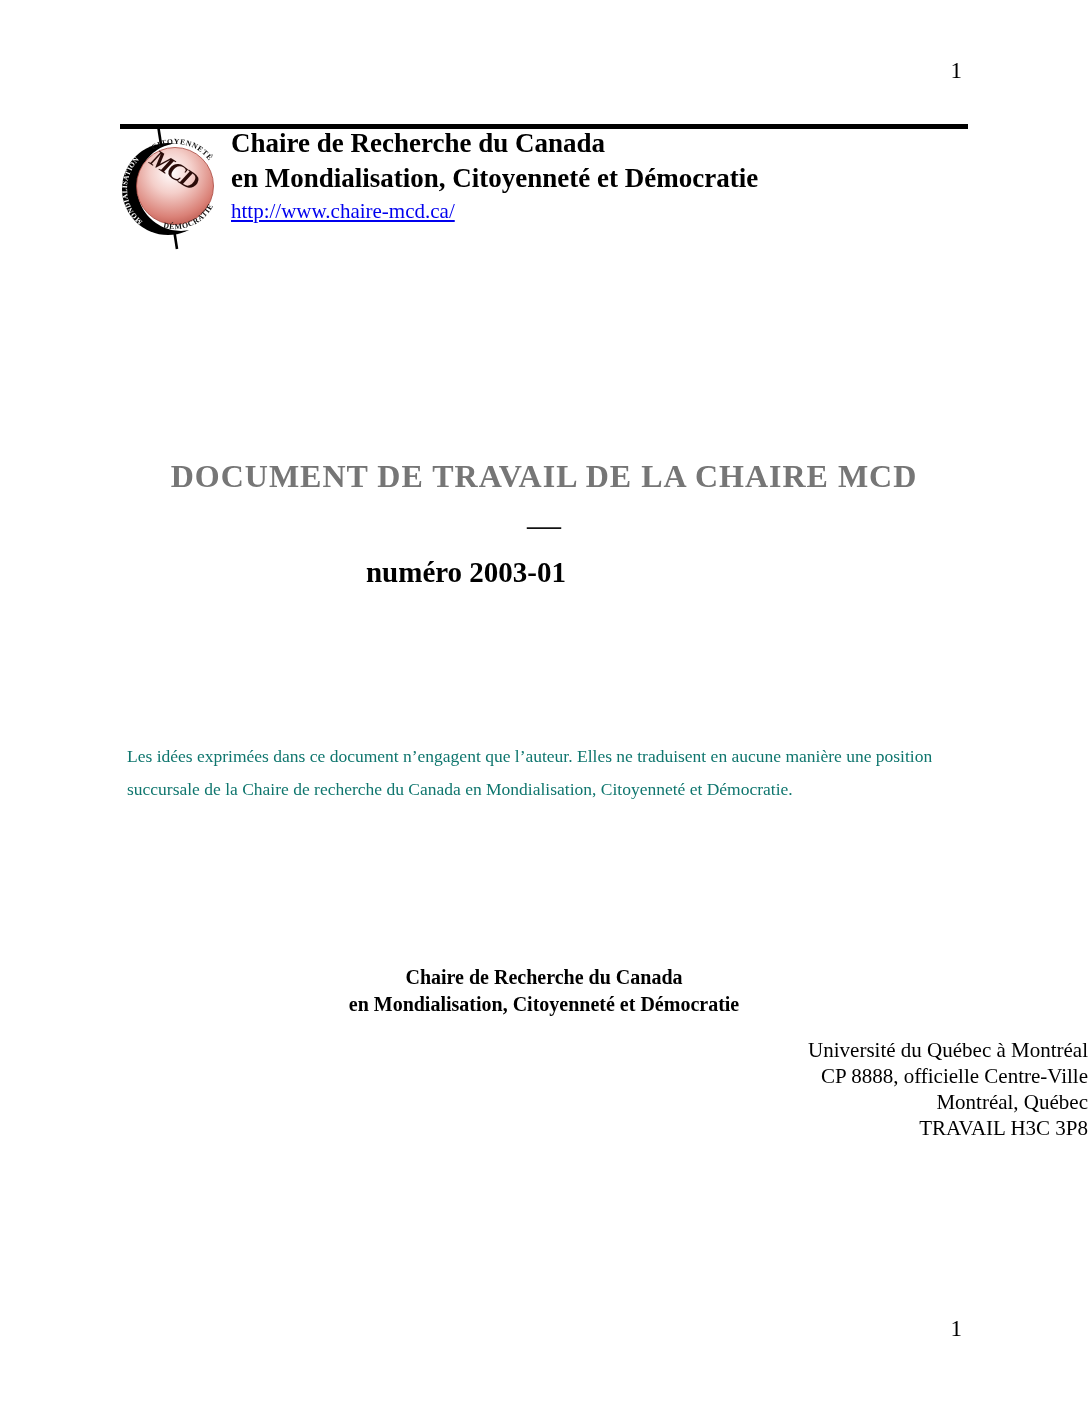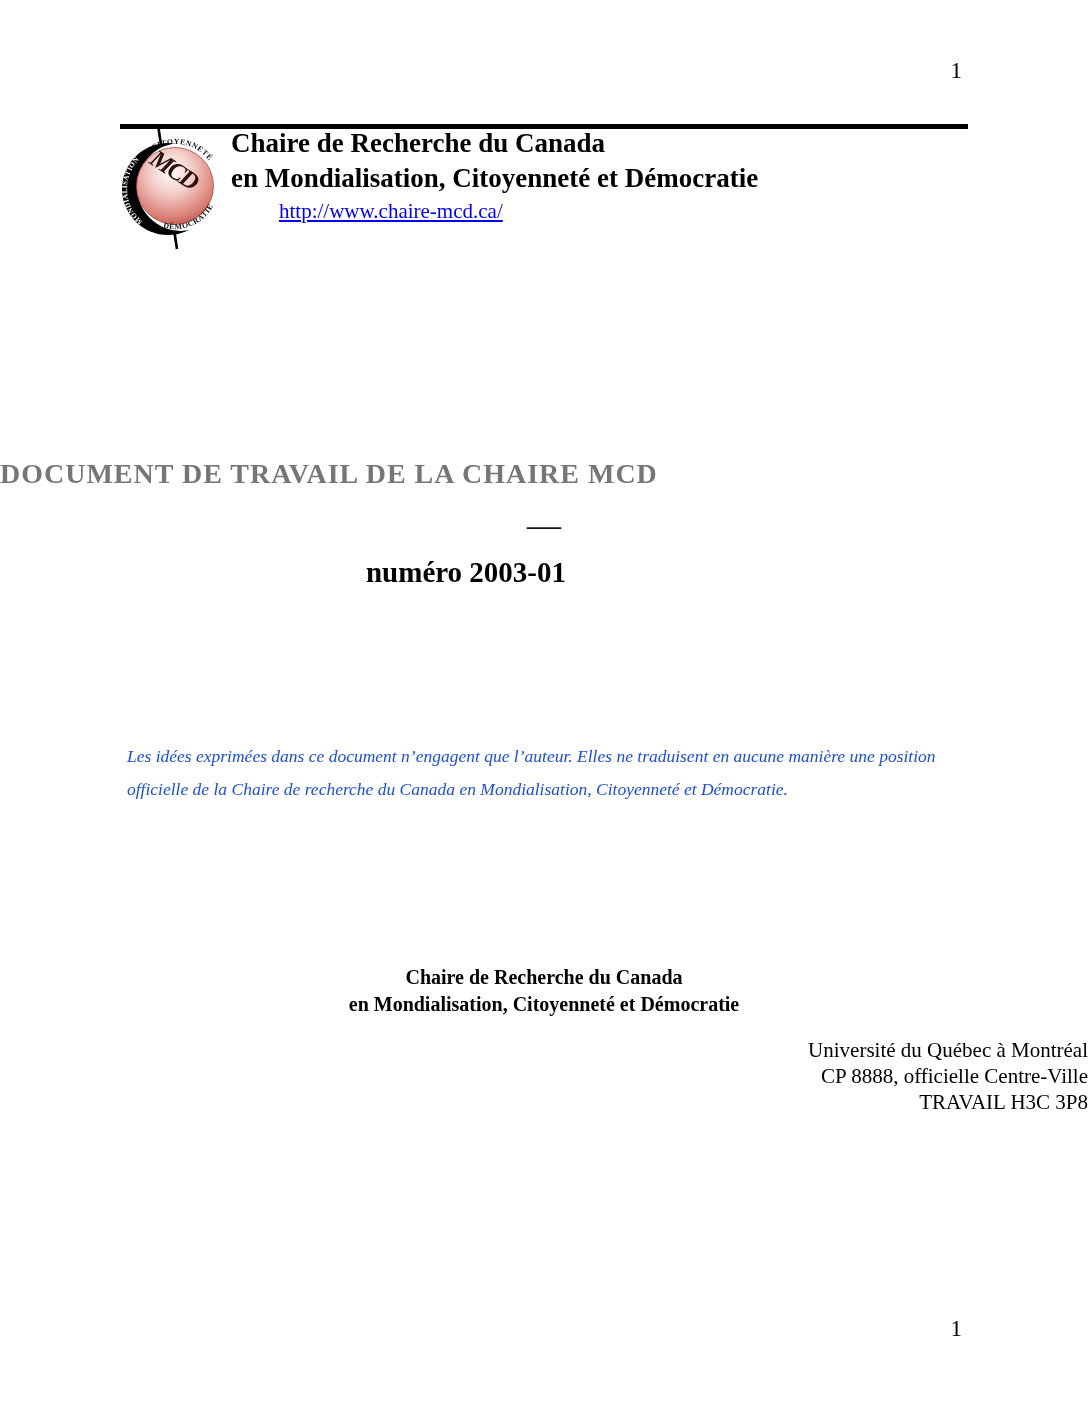--- a/index.html
+++ b/index.html
@@ -10,29 +10,29 @@
     font-family:"Liberation Serif","DejaVu Serif",serif;
     color:#000;
     overflow:hidden;
   }
   .abs{position:absolute;}
   .pagenum{font-size:23px;color:#000;}
   #top-rule{left:120px;top:124px;width:848px;height:5px;background:#000;}
   #logo-box{left:116px;top:124px;width:116px;height:126px;}
   #header-text{left:231px;top:126px;}
   .org-line{font-size:27px;font-weight:bold;line-height:35px;white-space:nowrap;}
-  #header-url{display:inline-block;margin-top:3px;font-size:21px;color:#0000EE;text-decoration:underline;white-space:nowrap;margin-left:48px;}
-  #doc-title{left:0;top:458px;width:1088px;
-    font-size:28px;font-weight:bold;color:#767676;letter-spacing:1px;white-space:nowrap;}
+  #header-url{display:inline-block;margin-top:3px;font-size:21px;color:#0000EE;text-decoration:underline;white-space:nowrap;}
+  #doc-title{left:0;top:458px;width:1088px;text-align:center;
+    font-size:32px;font-weight:bold;color:#767676;letter-spacing:1px;white-space:nowrap;}
   #title-separator{left:0;top:508px;width:1088px;text-align:center;
     font-size:34px;line-height:34px;color:#111;}
   #issue-number{left:0;top:556px;width:932px;text-align:center;
     font-size:29px;font-weight:bold;white-space:nowrap;}
   #disclaimer{left:127px;top:740px;width:840px;
-    font-style:italic;font-size:17.5px;color:#1d4ed8;line-height:33px;}
+    font-size:17.5px;color:#0f766e;line-height:33px;}
   #disclaimer div{white-space:nowrap;}
   #address-block{left:0;top:964px;width:1088px;text-align:center;}
   .addr-bold{font-size:20px;font-weight:bold;line-height:27px;white-space:nowrap;}
   .addr-gap{height:19px;}
   .addr-line{font-size:21px;line-height:26px;white-space:nowrap;text-align:right;}
   #pagenum-top{right:126px;top:58px;}
   #pagenum-bottom{right:126px;top:1316px;}
 </style>
 </head>
 <body>
@@ -80,27 +80,28 @@
   </div>
 
   <div class="abs" id="doc-title">DOCUMENT DE TRAVAIL DE LA CHAIRE MCD</div>
 
   <div class="abs" id="title-separator">—</div>
 
   <div class="abs" id="issue-number">numéro 2003-01</div>
 
   <div class="abs" id="disclaimer">
     <div>Les idées exprimées dans ce document n’engagent que l’auteur. Elles ne traduisent en aucune manière une position</div>
-    <div>officielle de la Chaire de recherche du Canada en Mondialisation, Citoyenneté et Démocratie.</div>
+    <div>succursale de la Chaire de recherche du Canada en Mondialisation, Citoyenneté et Démocratie.</div>
   </div>
 
   <div class="abs" id="address-block">
     <div class="addr-bold">Chaire de Recherche du Canada</div>
     <div class="addr-bold">en Mondialisation, Citoyenneté et Démocratie</div>
     <div class="addr-gap"></div>
     <div class="addr-line">Université du Québec à Montréal</div>
     <div class="addr-line">CP 8888, officielle Centre-Ville</div>
+    <div class="addr-line">Montréal, Québec</div>
     <div class="addr-line">TRAVAIL H3C 3P8</div>
   </div>
 
   <div class="abs pagenum" id="pagenum-bottom">1</div>
 
 </div>
 
 </body></html>

